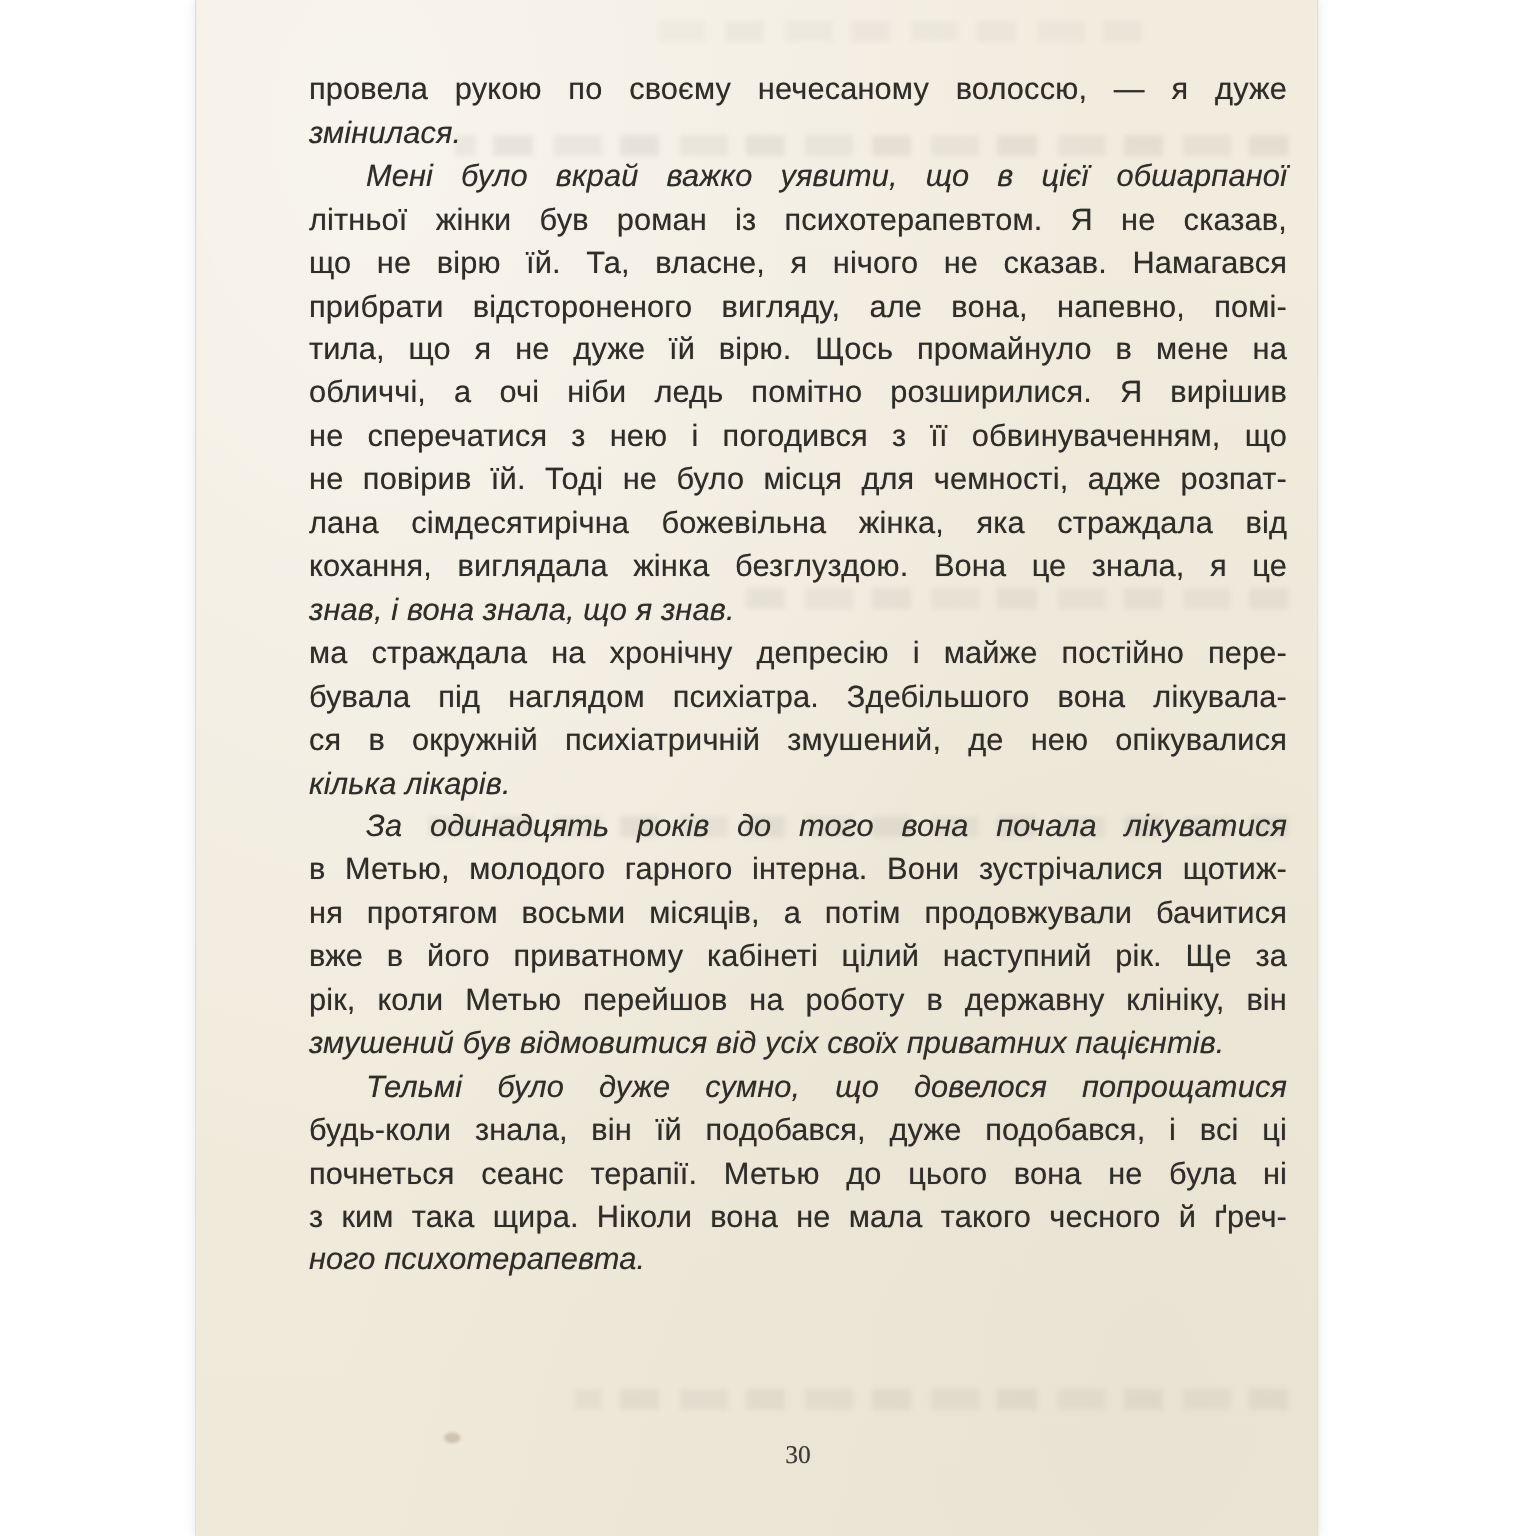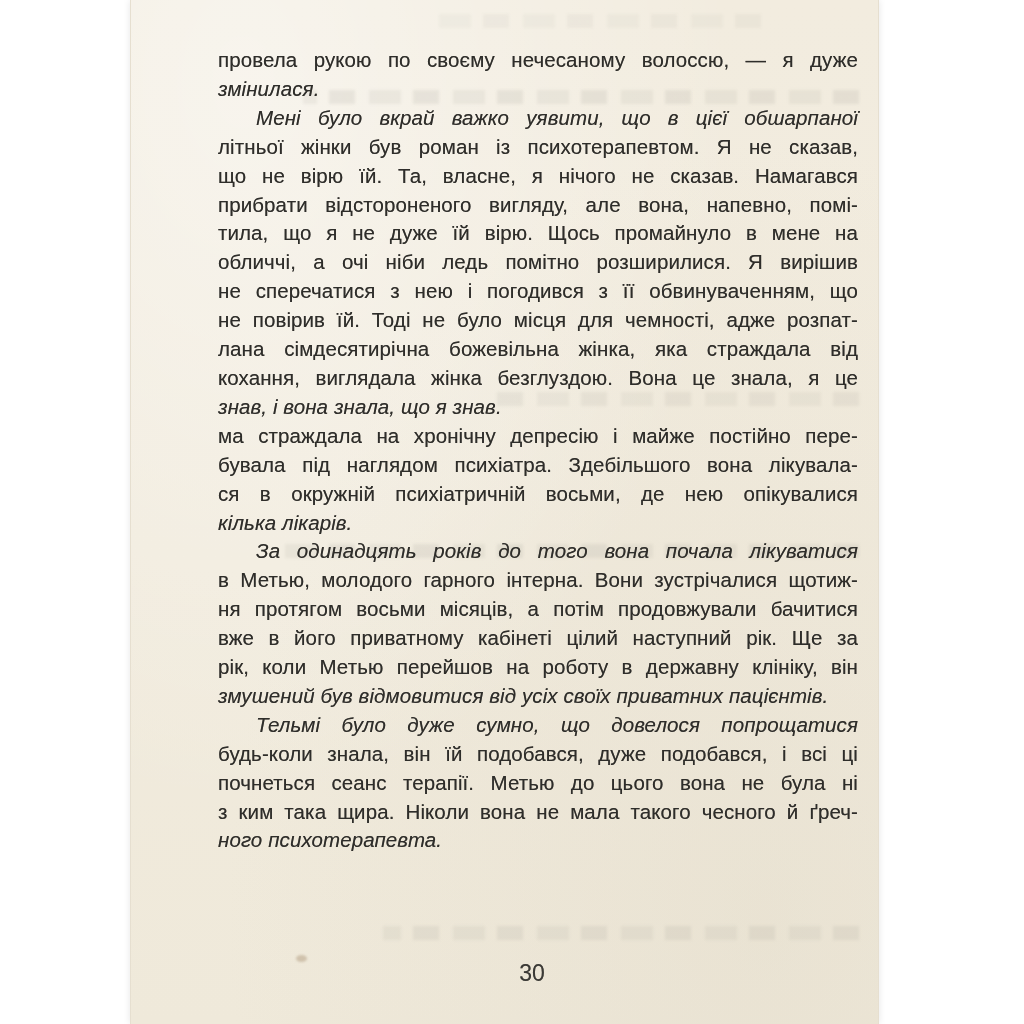--- a/index.html
+++ b/index.html
@@ -39,40 +39,40 @@
     color: #2e2d2a;
     font-size: 20.5px;
     line-height: 28.9px;
     text-shadow: 0 0 0.5px rgba(40,38,34,0.55);
     letter-spacing: 0.1px;
   }
   .line {
     text-align: justify;
     text-align-last: justify;
     white-space: normal;
-    margin-left: 12px;
   }
   .line.last {
     text-align: left;
     text-align-last: left;
     font-style: italic;
   }
   .line.indent {
     text-indent: 38px;
     font-style: italic;
   }
   .pagenum {
     position: absolute;
     left: 75px;
     top: 960px;
     width: 652px;
     text-align: center;
-    font-size: 23px;
+    font-size: 17px;
     color: #3b3a36;
     text-shadow: 0 0 0.5px rgba(40,38,34,0.45);
+    font-family: Liberation Serif, serif;
   }
   
   .ghost {
     position: absolute;
     height: 14px;
     background: repeating-linear-gradient(
       90deg,
       rgba(150,148,138,0.28) 0px, rgba(150,148,138,0.28) 26px,
       rgba(150,148,138,0.0) 26px, rgba(150,148,138,0.0) 38px,
       rgba(150,148,138,0.22) 38px, rgba(150,148,138,0.22) 70px,
@@ -118,21 +118,21 @@
         <div class="line">прибрати відстороненого вигляду, але вона, напевно, помі-</div>
         <div class="line">тила, що я не дуже їй вірю. Щось промайнуло в мене на</div>
         <div class="line">обличчі, а очі ніби ледь помітно розширилися. Я вирішив</div>
         <div class="line">не сперечатися з нею і погодився з її обвинуваченням, що</div>
         <div class="line">не повірив їй. Тоді не було місця для чемності, адже розпат-</div>
         <div class="line">лана сімдесятирічна божевільна жінка, яка страждала від</div>
         <div class="line">кохання, виглядала жінка безглуздою. Вона це знала, я це</div>
         <div class="line last">знав, і вона знала, що я знав.</div>
         <div class="line">ма страждала на хронічну депресію і майже постійно пере-</div>
         <div class="line">бувала під наглядом психіатра. Здебільшого вона лікувала-</div>
-        <div class="line">ся в окружній психіатричній восьми, де нею опікувалися</div>
+        <div class="line">ся в окружній психіатричній змушений, де нею опікувалися</div>
         <div class="line last">кілька лікарів.</div>
         <div class="line indent">За одинадцять років до того вона почала лікуватися</div>
         <div class="line">в Метью, молодого гарного інтерна. Вони зустрічалися щотиж-</div>
         <div class="line">ня протягом восьми місяців, а потім продовжували бачитися</div>
         <div class="line">вже в його приватному кабінеті цілий наступний рік. Ще за</div>
         <div class="line">рік, коли Метью перейшов на роботу в державну клініку, він</div>
         <div class="line last">змушений був відмовитися від усіх своїх приватних пацієнтів.</div>
         <div class="line indent">Тельмі було дуже сумно, що довелося попрощатися</div>
         <div class="line">будь-коли знала, він їй подобався, дуже подобався, і всі ці</div>
         <div class="line">почнеться сеанс терапії. Метью до цього вона не була ні</div>

